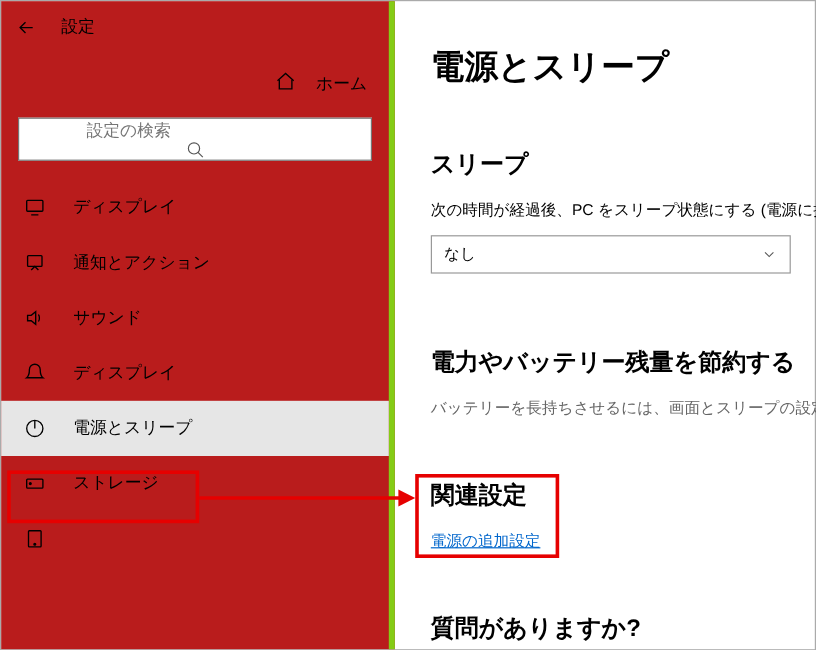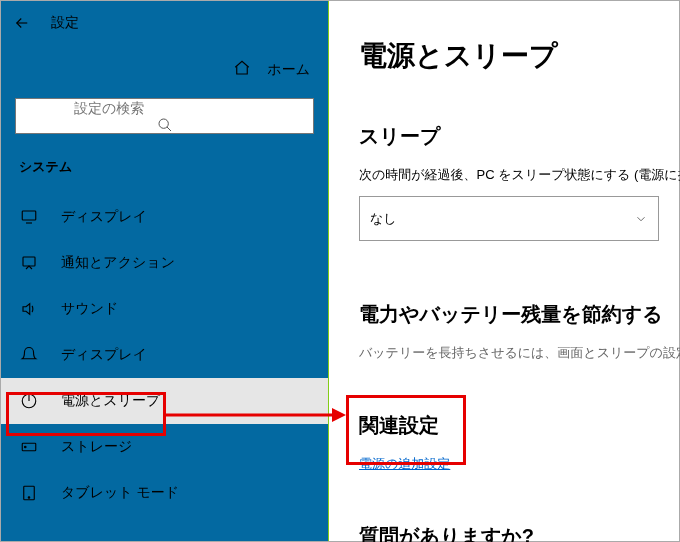--- a/index.html
+++ b/index.html
@@ -14,22 +14,22 @@
     display: flex;
     width: 680px;
     height: 542px;
     background: #fff;
     border: 1px solid #aaa;
   }
   
   .sidebar {
     width: 328px;
     flex: 0 0 328px;
-    background: #0369a1;
-    border-right: 1px solid #84cc16;
+    background: #b91c1c;
+    border-right: 5px solid #84cc16;
     display: flex;
     flex-direction: column;
   }
   .sidebar-header {
     display: flex;
     align-items: center;
     height: 44px;
     padding: 0 12px;
     gap: 20px;
   }
@@ -85,21 +85,21 @@
     flex: 1;
     padding: 36px 0 0 30px;
     position: relative;
   }
   .main h1 { font-size: 28px; font-weight: 600; margin-bottom: 48px; }
   .main h2 { font-size: 20px; font-weight: 600; margin-bottom: 16px; }
   .sleep-label { font-size: 13px; color:#000; margin-bottom: 12px; white-space: nowrap; }
   .select-box {
     width: 300px;
     max-width: 300px;
-    height: 45px;
+    height: 32px;
     border: 1px solid #999;
     display: flex;
     align-items: center;
     justify-content: space-between;
     padding: 0 10px;
     font-size: 13px;
     margin-bottom: 60px;
   }
   .select-box .chev svg{ display:block;}
   .subdesc { font-size:13px; color:#666; margin-bottom: 50px; white-space: nowrap; }
@@ -150,21 +150,20 @@
     <div class="search-box">
       <input type="text" placeholder="設定の検索" style="">
       <span class="mag">
         <svg width="16" height="16" viewBox="0 0 24 24" fill="none" stroke="#555" stroke-width="1.5">
           <circle cx="10" cy="10" r="7"></circle>
             <path d="M21 21l-6-6"></path>
         </svg>
       </span>
     </div>
 
-    <div class="category-title">システム</div>
 
     <ul class="nav">
       <li>
         <span class="ic">
           <svg width="18" height="18" viewBox="0 0 24 24" fill="none" stroke="#000" stroke-width="1.5">
               <rect x="3" y="4" width="18" height="12" rx="1"></rect>
               <path d="M8 20h8"></path>
             </svg>
         </span>
         <span>ディスプレイ</span>
@@ -213,21 +212,20 @@
         </span>
         <span>ストレージ</span>
       </li>
       <li>
         <span class="ic">
           <svg width="18" height="18" viewBox="0 0 24 24" fill="none" stroke="#000" stroke-width="1.5">
               <rect x="5" y="3" width="14" height="18" rx="1"></rect>
               <circle cx="12" cy="18" r="1" fill="#000"></circle>
             </svg>
         </span>
-        <span>タブレット モード</span>
       </li>
     </ul>
   </div>
 
   <div class="main">
     <h1>電源とスリープ</h1>
 
     <h2>スリープ</h2>
     <div class="sleep-label">次の時間が経過後、PC をスリープ状態にする (電源に接続時)</div>
     <div class="select-box">

